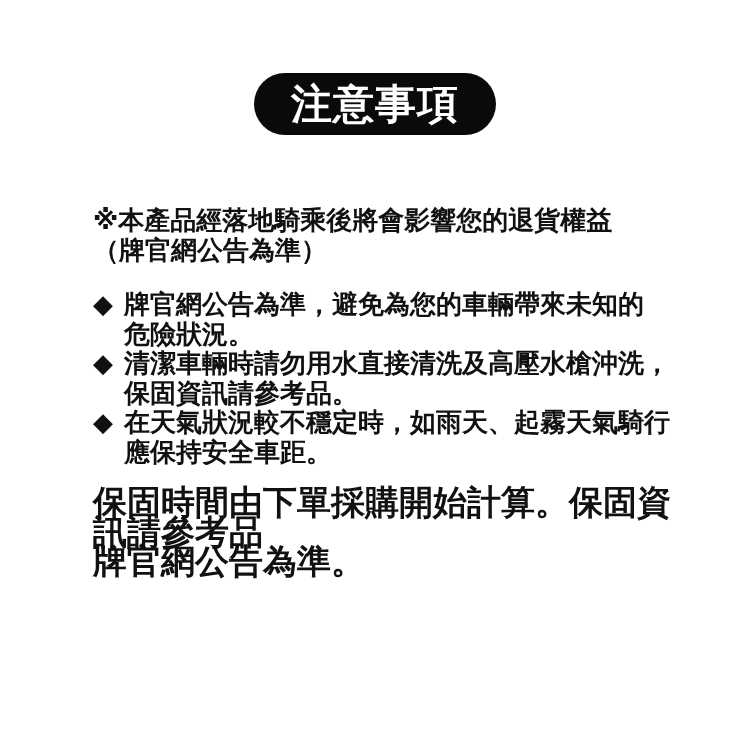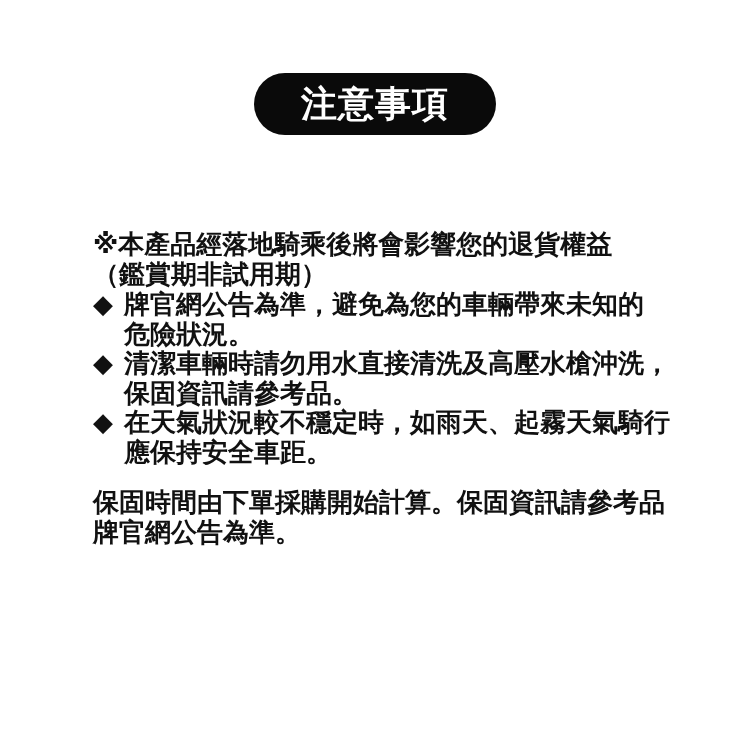--- a/index.html
+++ b/index.html
@@ -25,33 +25,32 @@
     width: 242px;
     height: 62px;
     border-radius: 32px;
     background: #0a0a0a;
     display: flex;
     align-items: center;
     justify-content: center;
   }
   .badge-label {
     color: #ffffff;
-    font-size: 36px;
+    font-size: 41px;
     letter-spacing: 1px;
     line-height: 1;
     white-space: nowrap;
   }
   .note {
     position: absolute;
     left: 93px;
     top: 206px;
     width: 600px;
     font-size: 26px;
     line-height: 29.5px;
-    margin-top: 24px;
   }
   .cautions {
     position: absolute;
     left: 93px;
     top: 290px;
     width: 600px;
     font-size: 26px;
     line-height: 29.5px;
   }
   .caution-item {
@@ -64,37 +63,37 @@
   }
   .caution-text {
     flex: 1;
     white-space: pre-line;
   }
   .warranty {
     position: absolute;
     left: 93px;
     top: 488px;
     width: 600px;
-    font-size: 26px;
+    font-size: 34px;
     line-height: 29.5px;
     white-space: pre-line;
   }
 </style>
 </head>
 <body>
 
 <div class="canvas">
 
   <div class="badge">
     <span class="badge-label">注意事項</span>
   </div>
 
   <div class="note">
     <div>※本產品經落地騎乘後將會影響您的退貨權益</div>
-    <div>（鑑賞期非試用期）</div>
+    <div>（牌官網公告為準）</div>
   </div>
 
   <div class="cautions">
     <div class="caution-item">
       <span class="caution-marker">◆</span>
       <span class="caution-text">牌官網公告為準，避免為您的車輛帶來未知的
 危險狀況。</span>
     </div>
     <div class="caution-item">
       <span class="caution-marker">◆</span>

